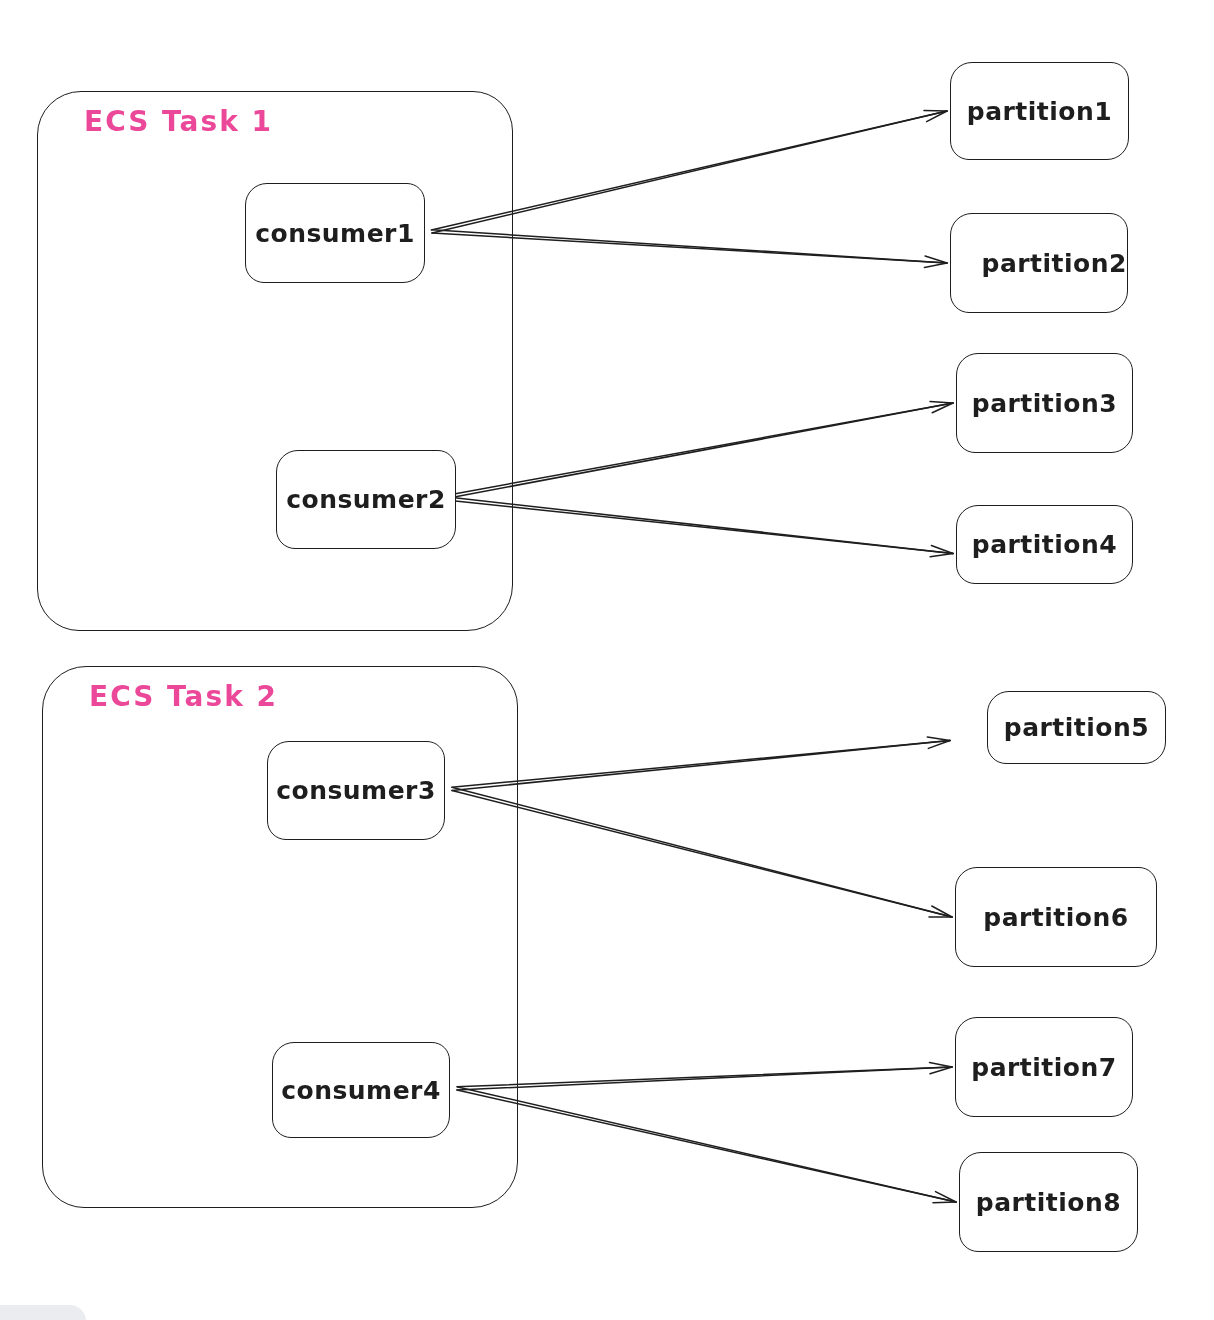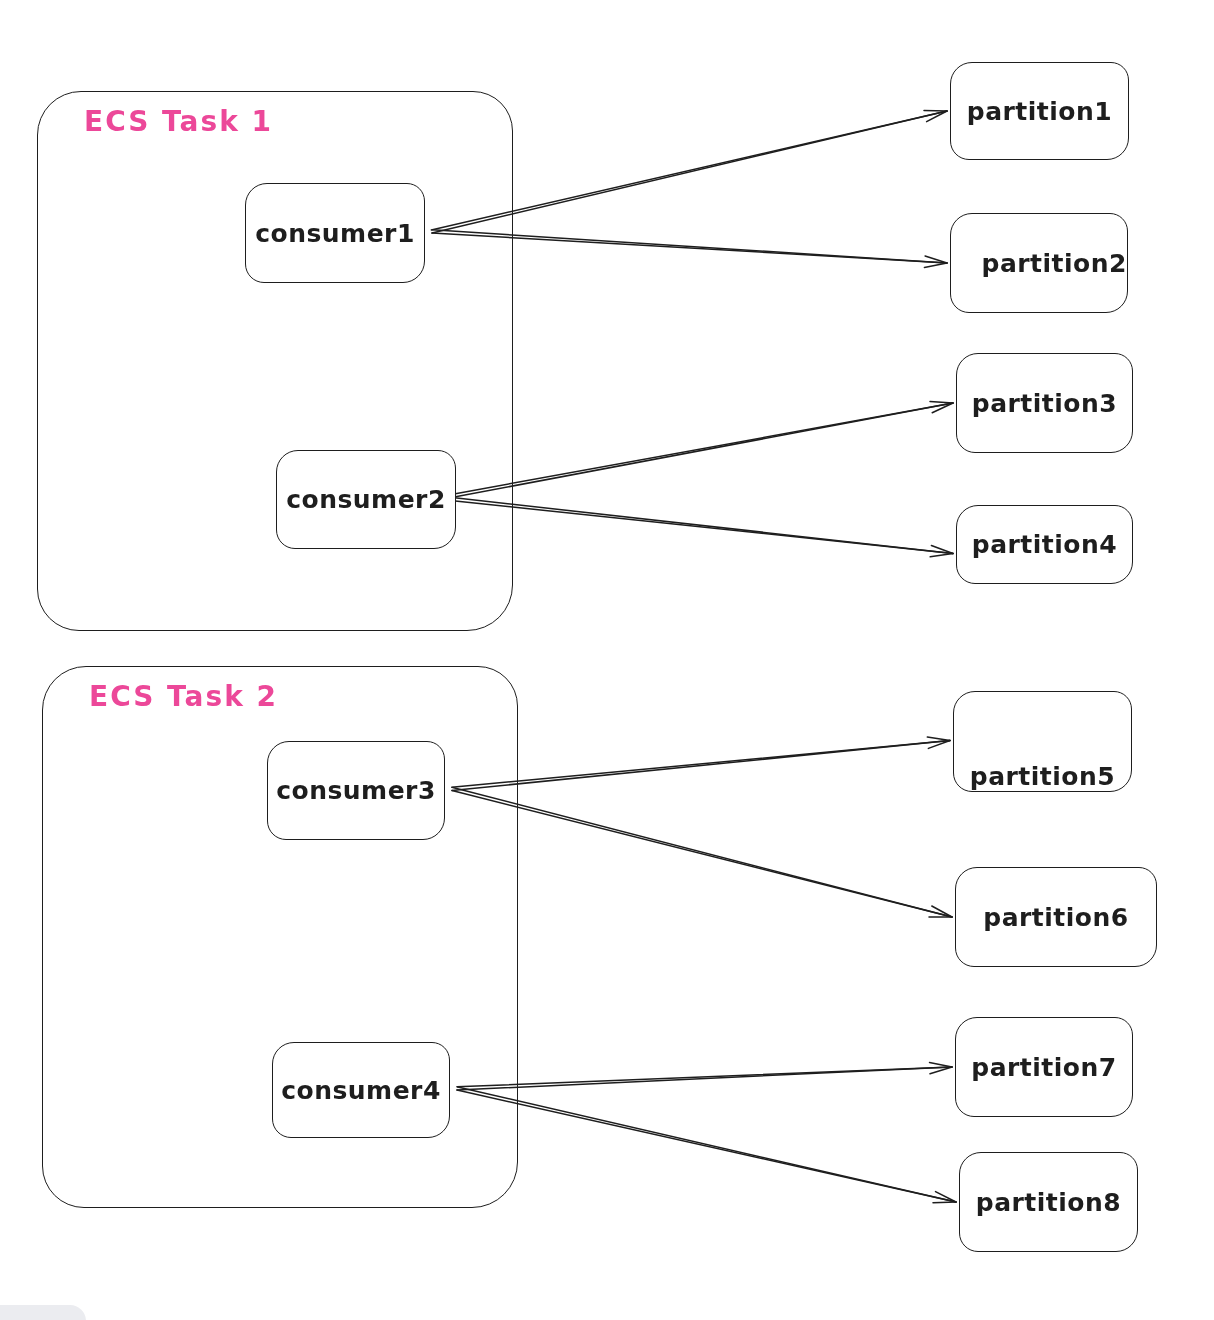--- a/index.html
+++ b/index.html
@@ -157,21 +157,21 @@
   </div>
 
   <div class="node" style="left:956px; top:353px; width:177px; height:100px;">
     <span class="node-label">partition3</span>
   </div>
 
   <div class="node" style="left:956px; top:505px; width:177px; height:79px;">
     <span class="node-label">partition4</span>
   </div>
 
-  <div class="node" style="left:953px; top:691px; width:179px; height:101px;align-items:flex-end;">
+  <div class="node" style="left:987px; top:691px; width:179px; height:73px;">
     <span class="node-label">partition5</span>
   </div>
 
   <div class="node" style="left:955px; top:867px; width:202px; height:100px;">
     <span class="node-label">partition6</span>
   </div>
 
   <div class="node" style="left:955px; top:1017px; width:178px; height:100px;">
     <span class="node-label">partition7</span>
   </div>

